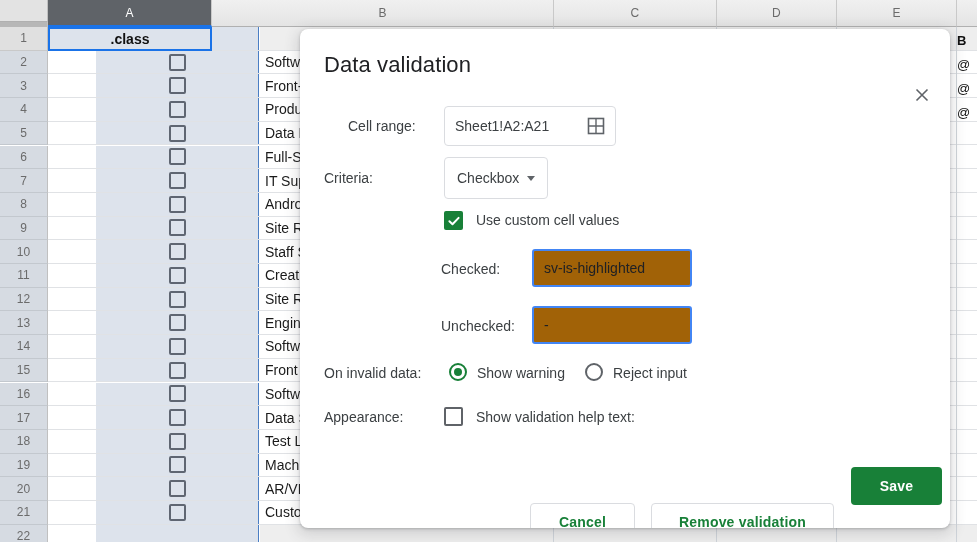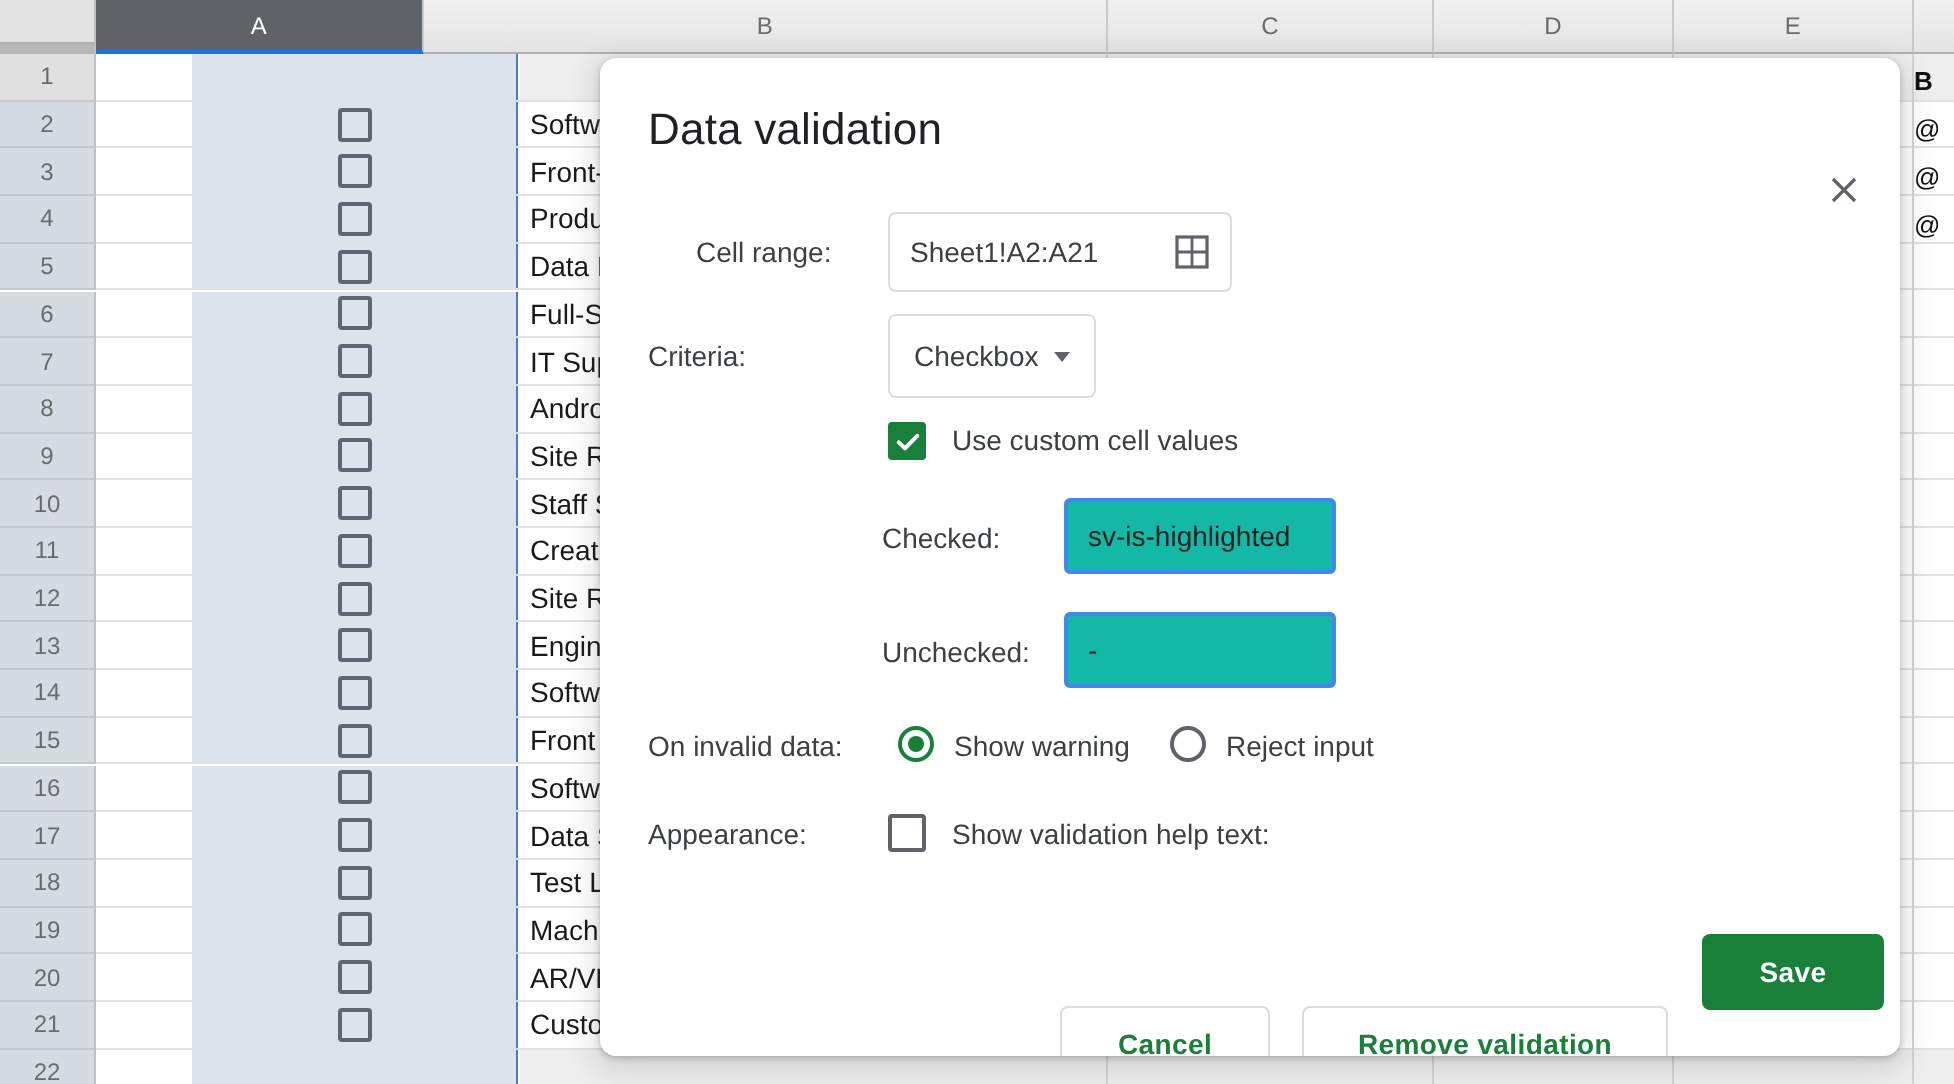--- a/index.html
+++ b/index.html
@@ -177,24 +177,24 @@
     width: 19px; height: 19px;
     border: 2px solid #5f6368;
     border-radius: 2px;
     background: #fff;
     cursor: pointer;
   }
 
   .txtinput {
     position: absolute;
     left: 532px;
-    width: 136px; height: 38px;
+    width: 160px; height: 38px;
     border: 2px solid #4285f4;
     border-radius: 3px;
-    background: #14b8a6;
+    background: #a16207;
     display: flex; align-items: center;
     padding: 0 10px;
     font-size: 14px; color: #202124;
     cursor: text;
   }
 
   .radio {
     position: absolute;
     width: 18px; height: 18px;
     border-radius: 50%;
@@ -488,20 +488,23 @@
       </div>
       <div class="rowhead" style="top: 524.7px; height: 23.7px;">
         <span>22</span>
       </div>
       <div class="gridrow" style="top: 524.7px; height: 23.7px;">
         <div class="cellA"></div>
         <div class="cellrest greyish"></div>
       </div>
     </div>
 
+  <div id="a1cell">
+    <span>.class</span>
+  </div>
 
   <div class="vline" style="left:553px;"></div>
   <div class="vline" style="left:716px;"></div>
   <div class="vline" style="left:836px;"></div>
   <div class="vline" style="left:956px;"></div>
 
   <div id="sliver-container">
       <div class="sliver" style="top: 33px;">B</div>
       <div class="sliver" style="top: 57px; font-weight: normal;">@</div>
       <div class="sliver" style="top: 81px; font-weight: normal;">@</div>

